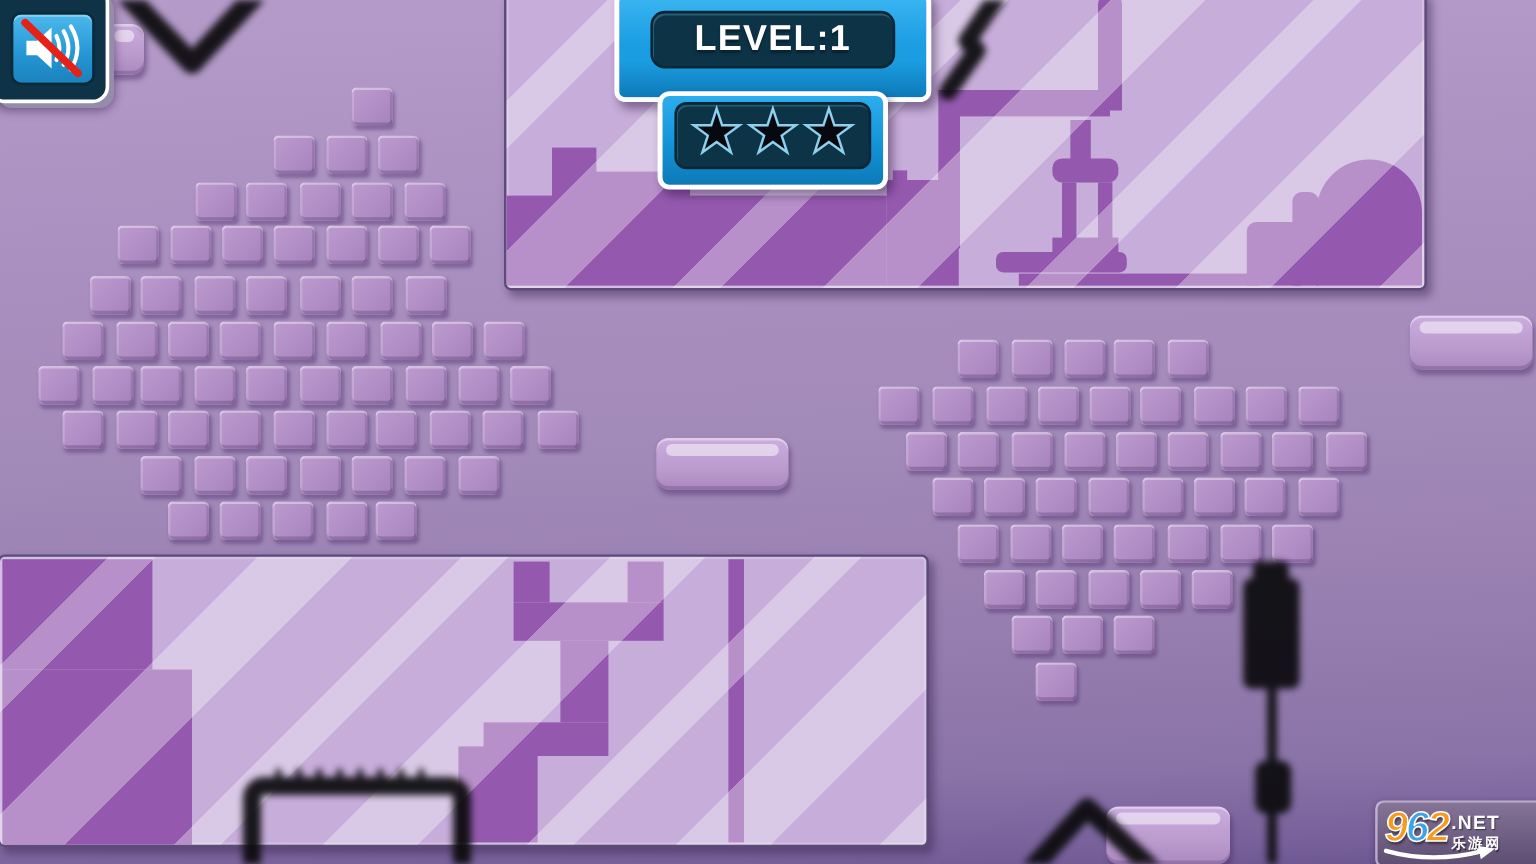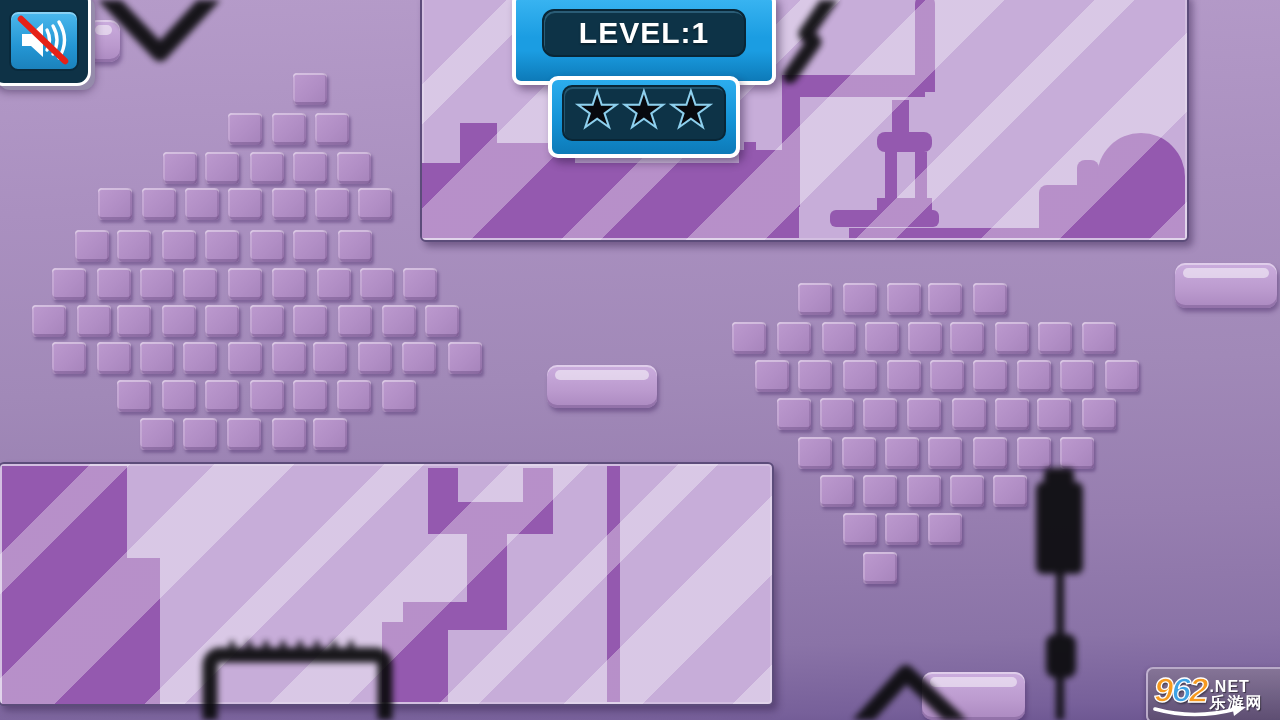--- a/index.html
+++ b/index.html
@@ -55,21 +55,21 @@
   
   .watermark{position:absolute;left:1146px;top:667px;width:140px;height:52px;border-radius:7px;
     background:linear-gradient(180deg,rgba(133,117,150,.93),rgba(92,77,112,.93));
     border:2px solid rgba(215,200,228,.75);box-shadow:0 2px 5px rgba(40,25,60,.4);}
   .wm-row{position:absolute;left:6px;top:1px;display:flex;align-items:flex-start;}
   .wm-digits{font-size:35px;font-weight:bold;font-style:italic;letter-spacing:-2px;
     -webkit-text-stroke:1.3px #fff;text-shadow:1px 2px 2px rgba(0,0,0,.45);line-height:40px;}
   .wm-right{margin-left:3px;display:flex;flex-direction:column;align-items:flex-start;}
   .wm-net{color:#fff;font-weight:bold;font-size:16px;letter-spacing:1px;line-height:18px;margin-top:8px;
     text-shadow:1px 1px 1px rgba(0,0,0,.5);}
-  .wm-cn{color:#fff;font-size:16px;font-weight:bold;letter-spacing:2px;line-height:14px;
+  .wm-cn{color:#fff;font-size:12px;font-weight:bold;letter-spacing:2px;line-height:14px;
     text-shadow:1px 1px 1px rgba(0,0,0,.5);}
   .wm-swoosh{position:absolute;left:4px;top:34px;}
   
   .deco{position:absolute;left:0;top:0;filter:blur(3.2px);opacity:.93;pointer-events:none;}
 </style>
 </head>
 <body>
 
 <div id="stage">
 

